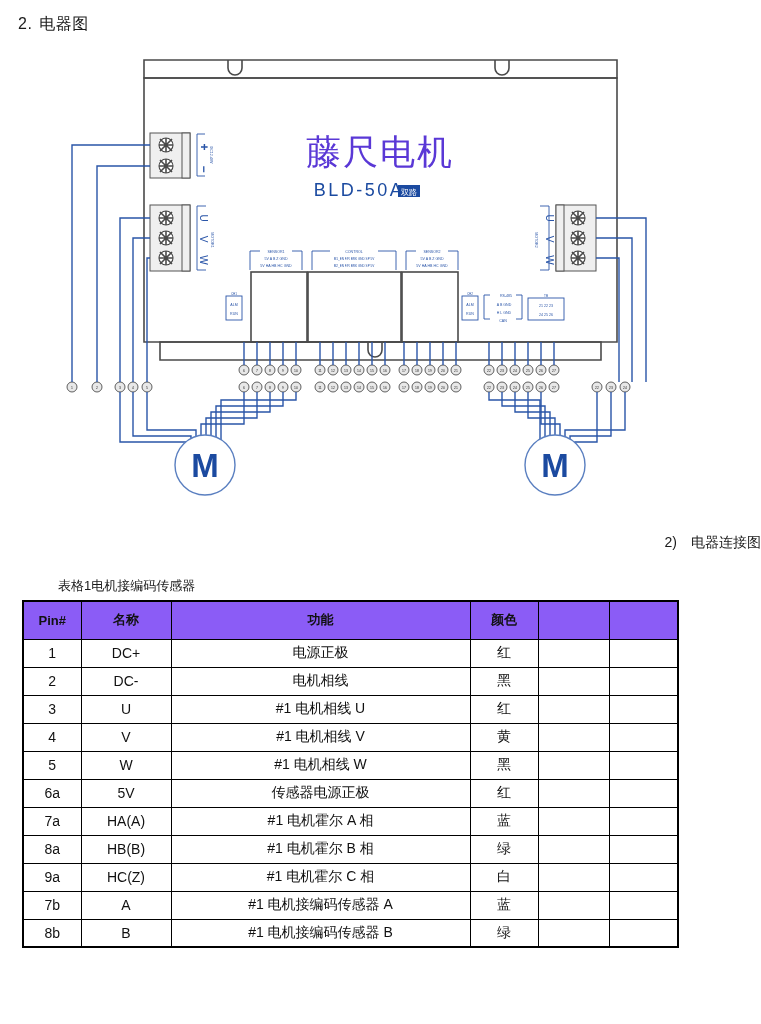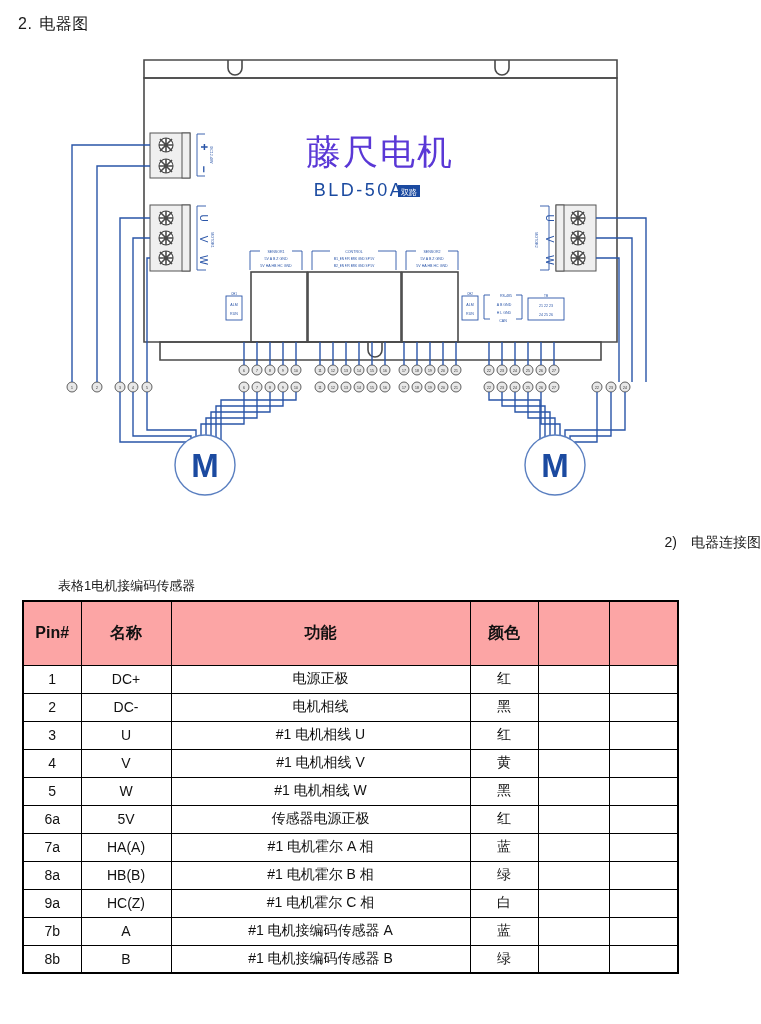--- a/index.html
+++ b/index.html
@@ -78,23 +78,23 @@
   table.pin-table td {
     border: 1px solid #000;
     text-align: center;
     font-size: 14px;
     color: #111;
     height: 28px;
     padding: 0 2px;
     font-weight: normal;
   }
   table.pin-table thead th {
-    background: #fca5a5;
-    height: 64px;
-    font-size: 16px;
+    background: #8b5cf6;
+    height: 38px;
+    font-size: 13px;
     font-weight: bold;
     color: #111;
   }
   col.c-pin   { width: 58px; }
   col.c-name  { width: 90px; }
   col.c-func  { width: 299px; }
   col.c-color { width: 68px; }
   col.c-x1    { width: 71px; }
   col.c-x2    { width: 69px; }
 

